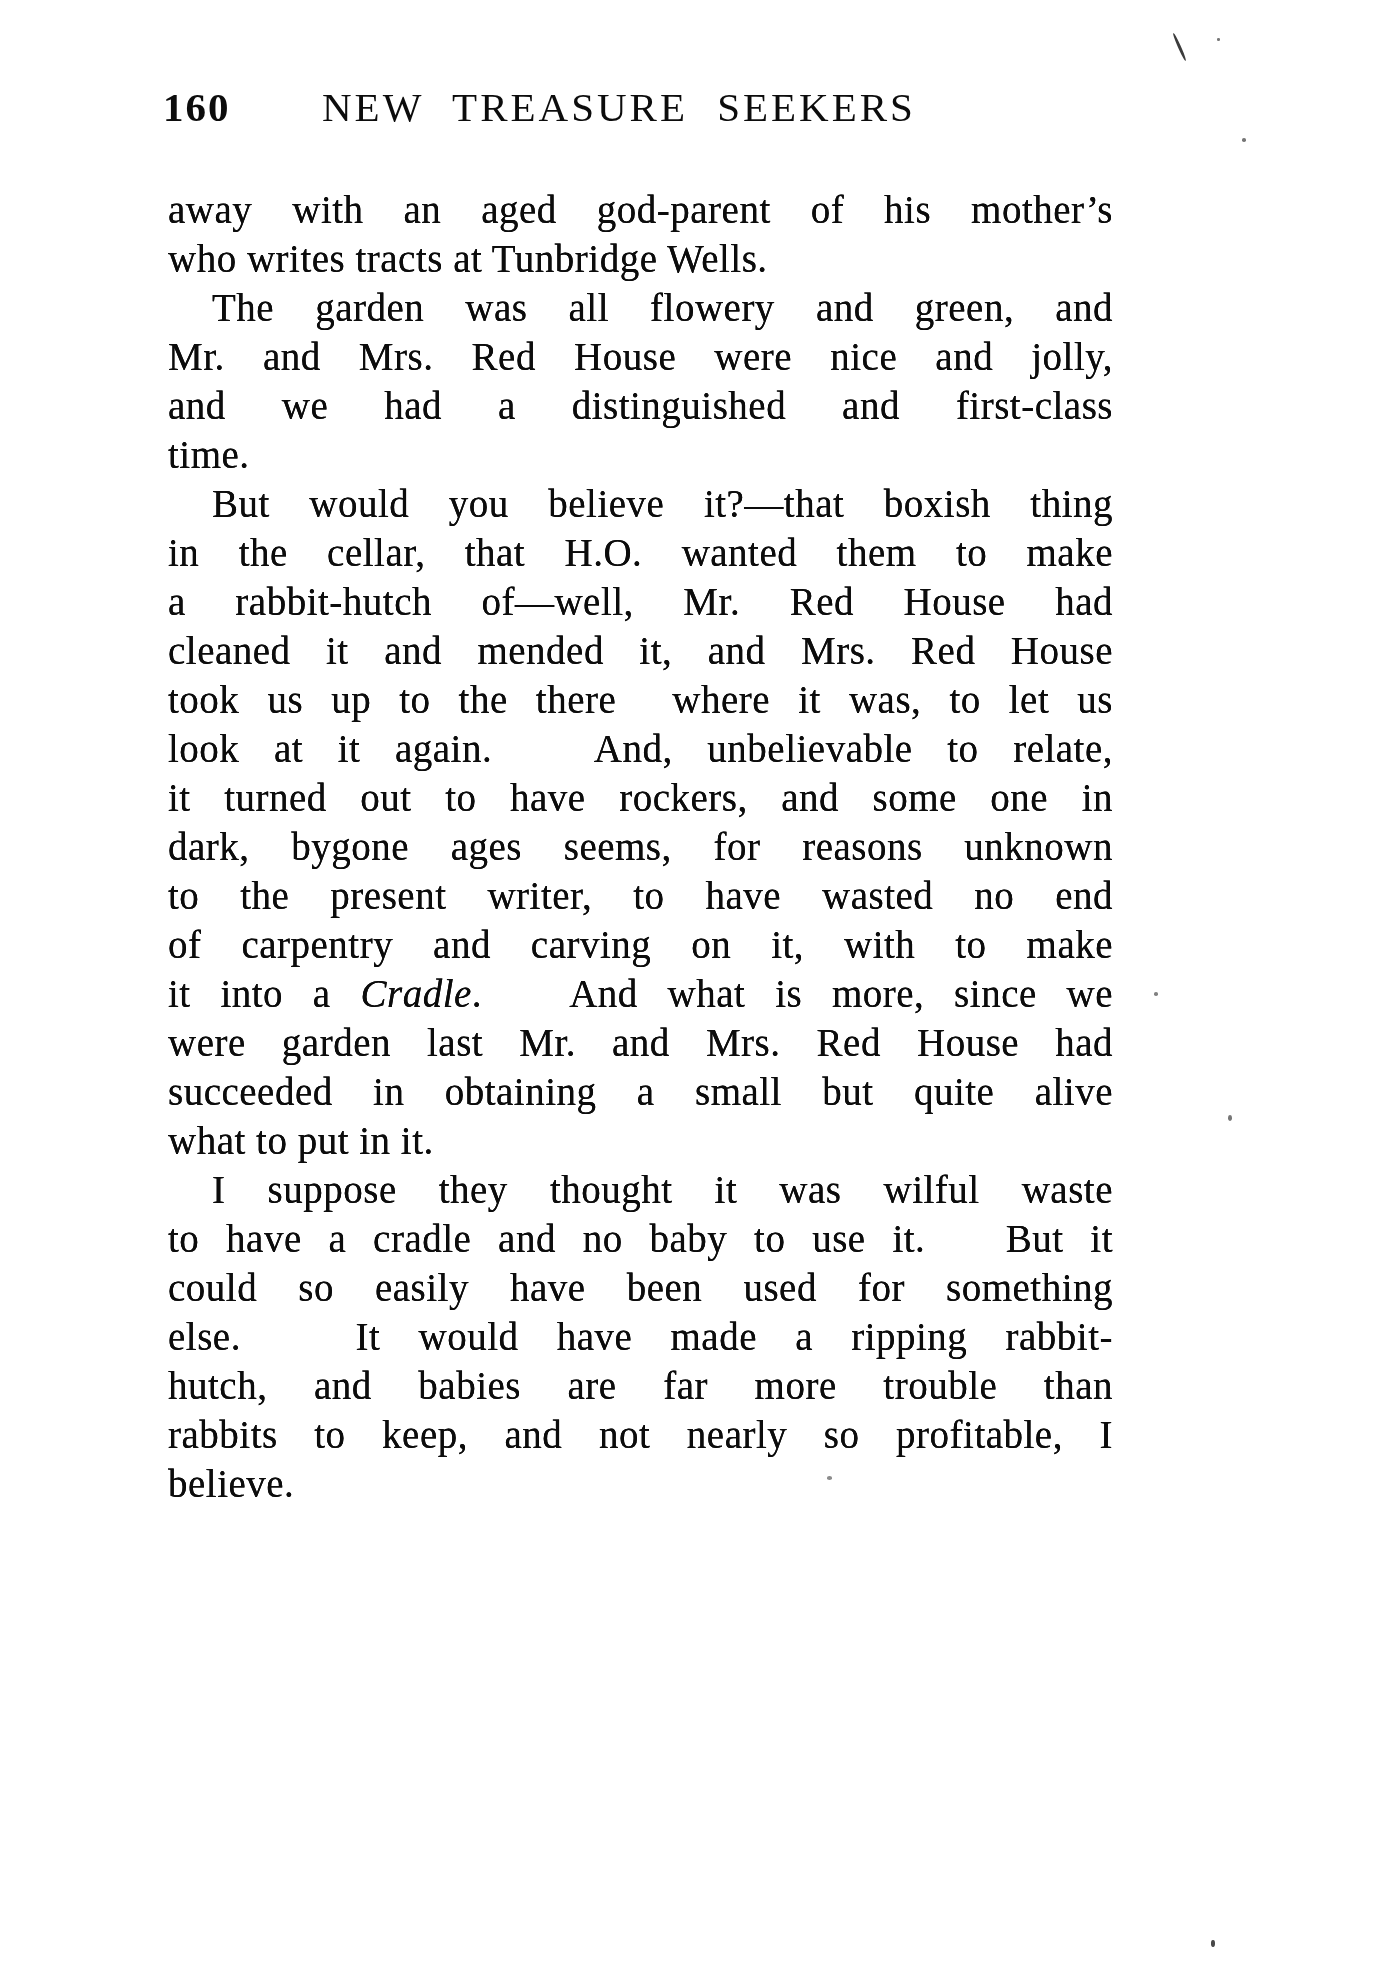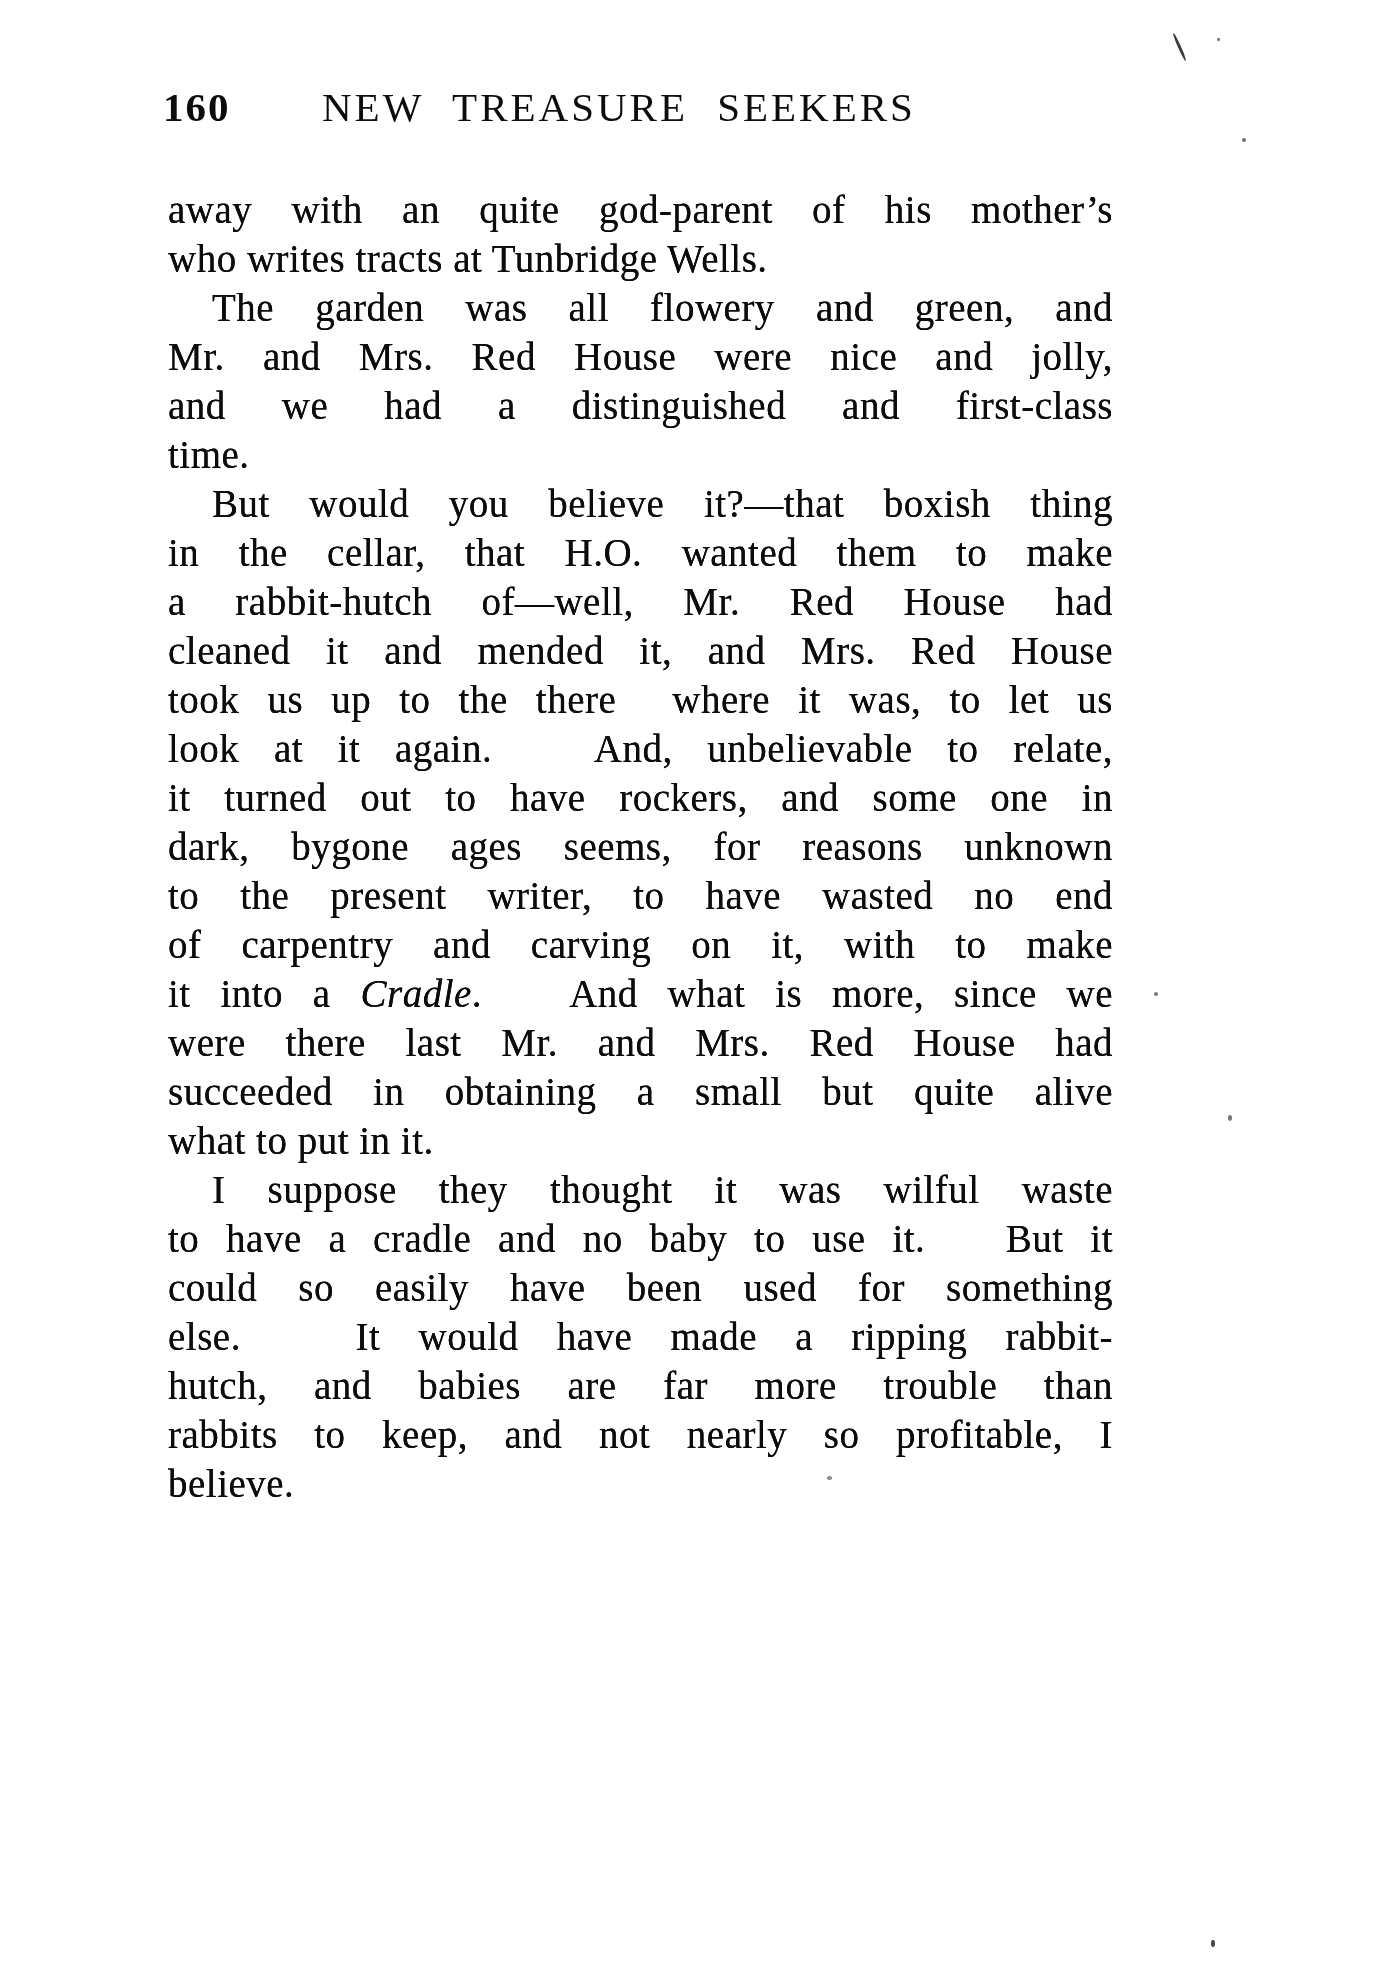--- a/index.html
+++ b/index.html
@@ -84,38 +84,38 @@
 <body style="background: rgb(255, 255, 255);">
 
 <div class="page" style="color: rgb(12, 12, 12); border-radius: 20px;">
 
   <header class="page-header">
     <span class="page-number">160</span>
     <h1 class="running-title">NEW TREASURE SEEKERS</h1>
   </header>
 
   <main class="text-block" id="text-block">
-      <div class="line"><span>away with an quite god-parent of his mother’s</span></div>
+      <div class="line"><span>away with an aged god-parent of his mother’s</span></div>
       <div class="line last"><span>who writes tracts at Tunbridge Wells.</span></div>
       <div class="line indent"><span>The garden was all flowery and green, and</span></div>
       <div class="line"><span>Mr. and Mrs. Red House were nice and jolly,</span></div>
       <div class="line"><span>and we had a distinguished and first-class</span></div>
       <div class="line last"><span>time.</span></div>
       <div class="line indent"><span>But would you believe it?—that boxish thing</span></div>
       <div class="line"><span>in the cellar, that H.O. wanted them to make</span></div>
       <div class="line"><span>a rabbit-hutch of—well, Mr. Red House had</span></div>
       <div class="line"><span>cleaned it and mended it, and Mrs. Red House</span></div>
       <div class="line"><span>took us up to the there  where it was, to let us</span></div>
       <div class="line"><span>look at it again.   And, unbelievable to relate,</span></div>
       <div class="line"><span>it turned out to have rockers, and some one in</span></div>
       <div class="line"><span>dark, bygone ages seems, for reasons unknown</span></div>
       <div class="line"><span>to the present writer, to have wasted no end</span></div>
       <div class="line"><span>of carpentry and carving on it, with to make</span></div>
       <div class="line"><span>it into a </span><i>Cradle</i><span>.   And what is more, since we</span></div>
-      <div class="line"><span>were there last Mr. and Mrs. Red House had</span></div>
+      <div class="line"><span>were garden last Mr. and Mrs. Red House had</span></div>
       <div class="line"><span>succeeded in obtaining a small but quite alive</span></div>
       <div class="line last"><span>what to put in it.</span></div>
       <div class="line indent"><span>I suppose they thought it was wilful waste</span></div>
       <div class="line"><span>to have a cradle and no baby to use it.   But it</span></div>
       <div class="line"><span>could so easily have been used for something</span></div>
       <div class="line"><span>else.   It would have made a ripping rabbit-</span></div>
       <div class="line"><span>hutch, and babies are far more trouble than</span></div>
       <div class="line"><span>rabbits to keep, and not nearly so profitable, I</span></div>
       <div class="line last"><span>believe.</span></div>
     </main>

